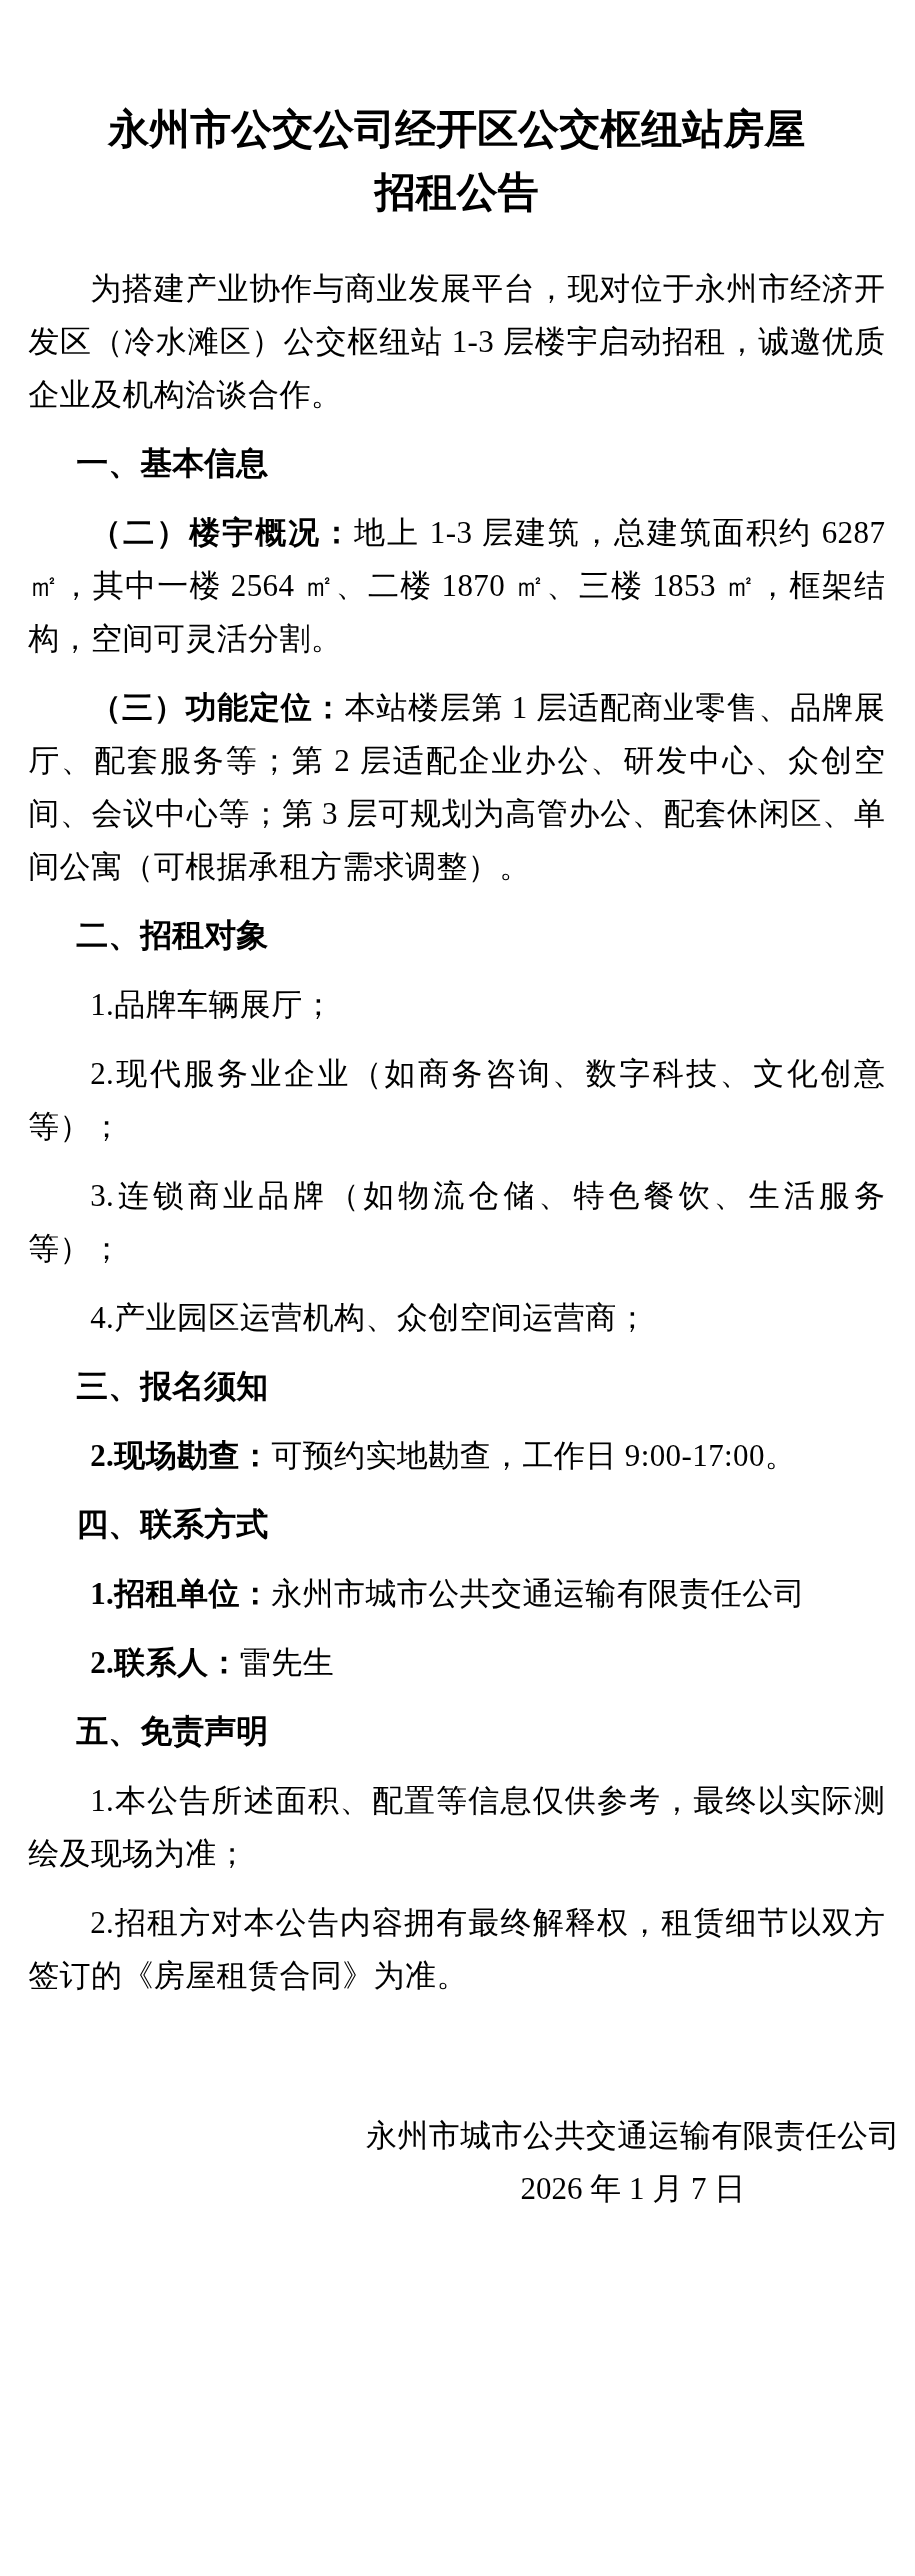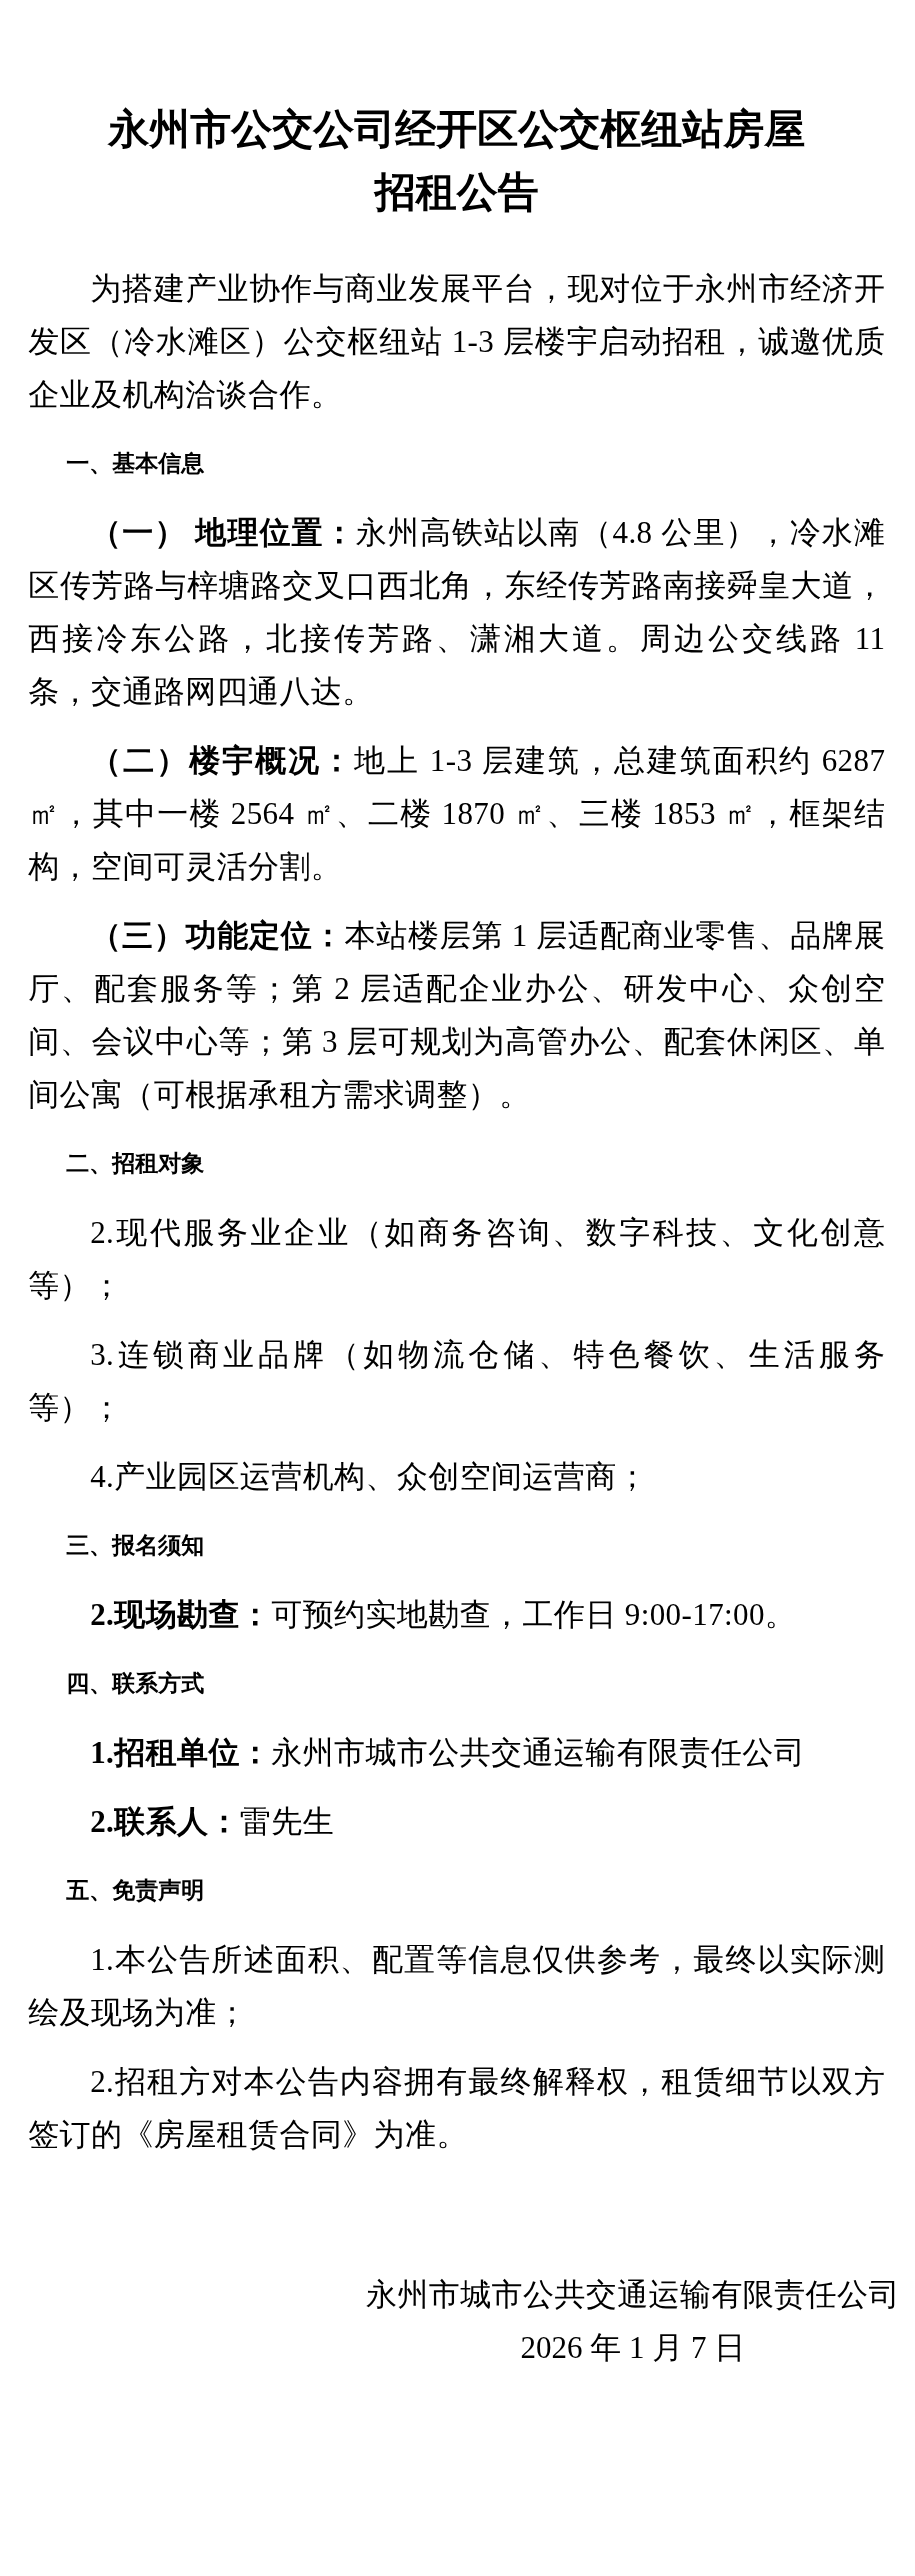--- a/index.html
+++ b/index.html
@@ -28,22 +28,22 @@
   .title span { display: block; }
   p.body {
     margin: 16px;
     font-size: 31px;
     line-height: 53px;
     text-align: justify;
     text-indent: 2em;
     letter-spacing: 0.4px;
   }
   p.h {
-    margin: 8px;
-    font-size: 23px;
+    margin: 0;
+    font-size: 32px;
     line-height: 53px;
     font-weight: bold;
     text-indent: 2em;
     font-family: "Liberation Sans", "DejaVu Sans", sans-serif;
   }
   .lbl { font-weight: bold; }
   .u { text-decoration: underline; text-underline-offset: 5.4px; }
   .sign {
     margin-top: 107px;
     text-align: right;
@@ -73,29 +73,29 @@
 
   <h1 class="title">
     <span>永州市公交公司经开区公交枢纽站房屋</span>
     <span>招租公告</span>
   </h1>
 
   <p class="body">为搭建产业协作与商业发展平台，现对位于永州市经济开发区（冷水滩区）公交枢纽站 1-3 层楼宇启动招租，诚邀优质企业及机构洽谈合作。</p>
 
   <p class="h">一、基本信息</p>
 
-  <p class="body"><span class="lbl">（一） 地理位置：</span><span>永州高铁站以南（4.8 公里），冷水滩区传芳路与梓塘路交叉口西北角，东经传芳路南接舜皇大道，西接冷东公路，北接传芳路、潇湘大道。周边公交线路 11 条，交通路网四通八达。</span></p>
 
   <p class="body"><span class="lbl">（二）楼宇概况：</span><span>地上 1-3 层建筑，总建筑面积约 6287 ㎡，其中一楼 2564 ㎡、二楼 1870 ㎡、三楼 1853 ㎡，框架结构，空间可灵活分割。</span></p>
 
   <p class="body"><span class="lbl">（三）功能定位：</span><span>本站楼层第 1 层适配商业零售、品牌展厅、配套服务等；第 2 层适配企业办公、研发中心、众创空间、会议中心等；第 3 层可规划为高管办公、配套休闲区、单间公寓（可根据承租方需求调整）。</span></p>
 
 
   <p class="h">二、招租对象</p>
 
+  <p class="body">1.品牌车辆展厅；</p>
   <p class="body">2.现代服务业企业（如商务咨询、数字科技、文化创意等）；</p>
   <p class="body">3.连锁商业品牌（如物流仓储、特色餐饮、生活服务等）；</p>
   <p class="body">4.产业园区运营机构、众创空间运营商；</p>
 
   <p class="h">三、报名须知</p>
 
 
   <p class="body"><span class="lbl">2.现场勘查：</span><span>可预约实地勘查，工作日 9:00-17:00。</span></p>
 
   <p class="h">四、联系方式</p>

